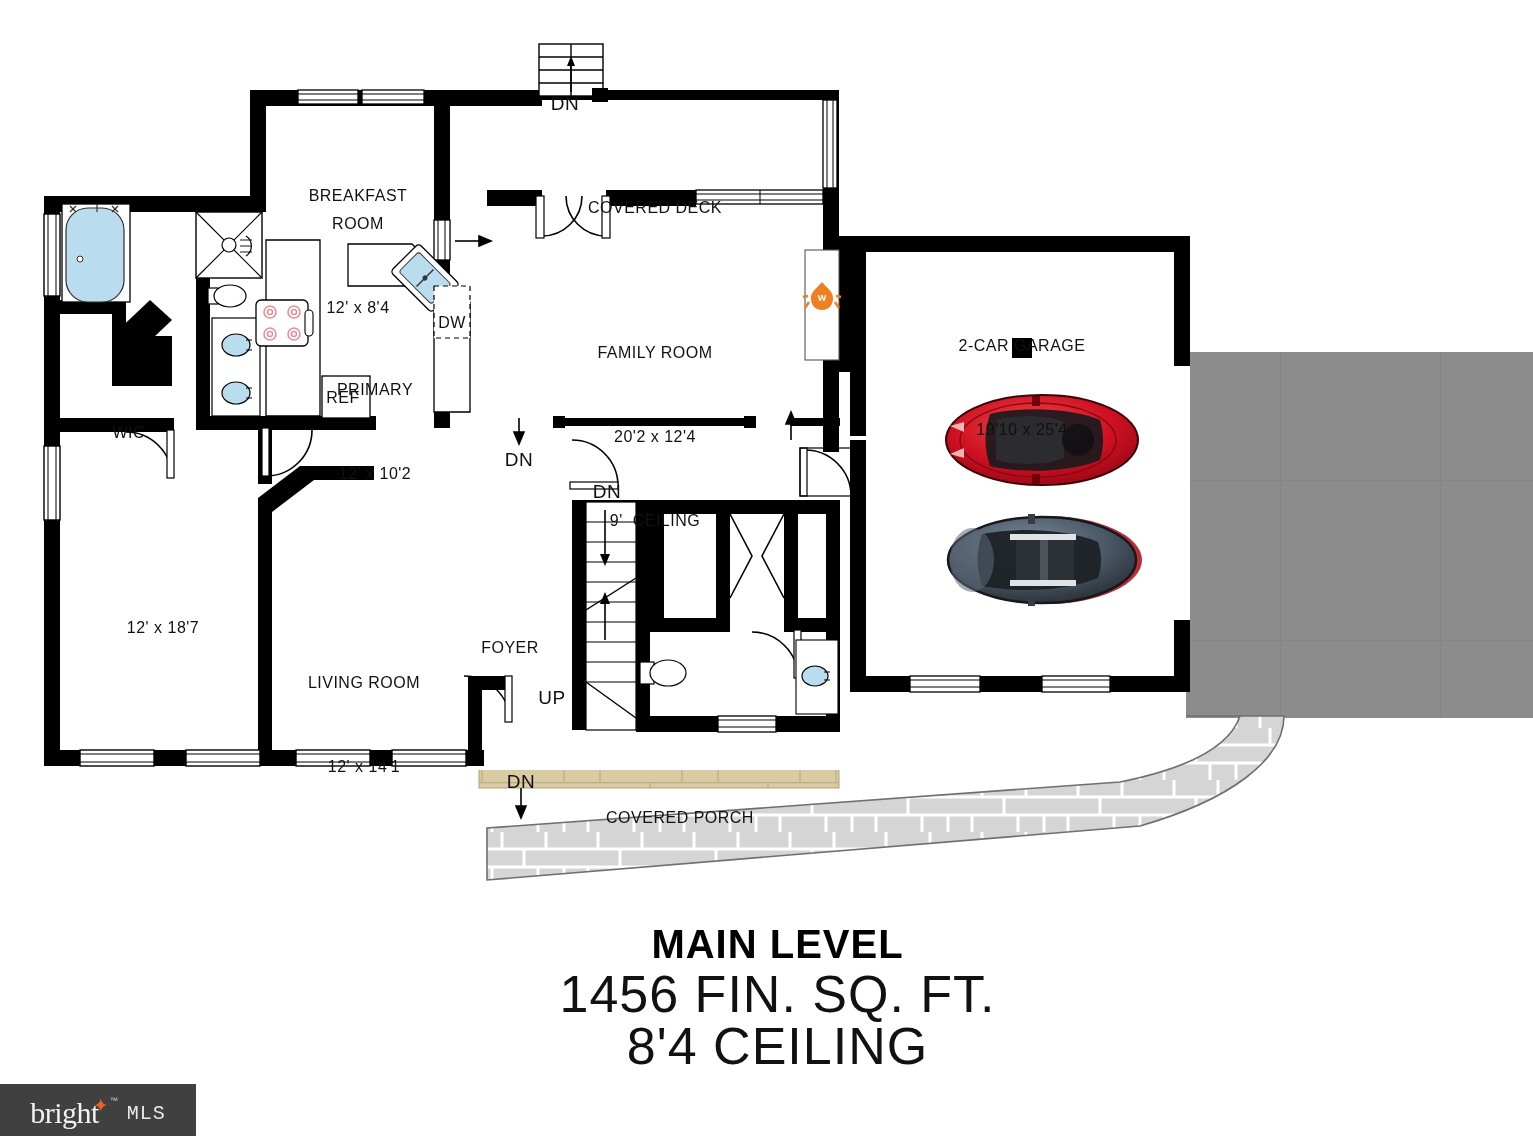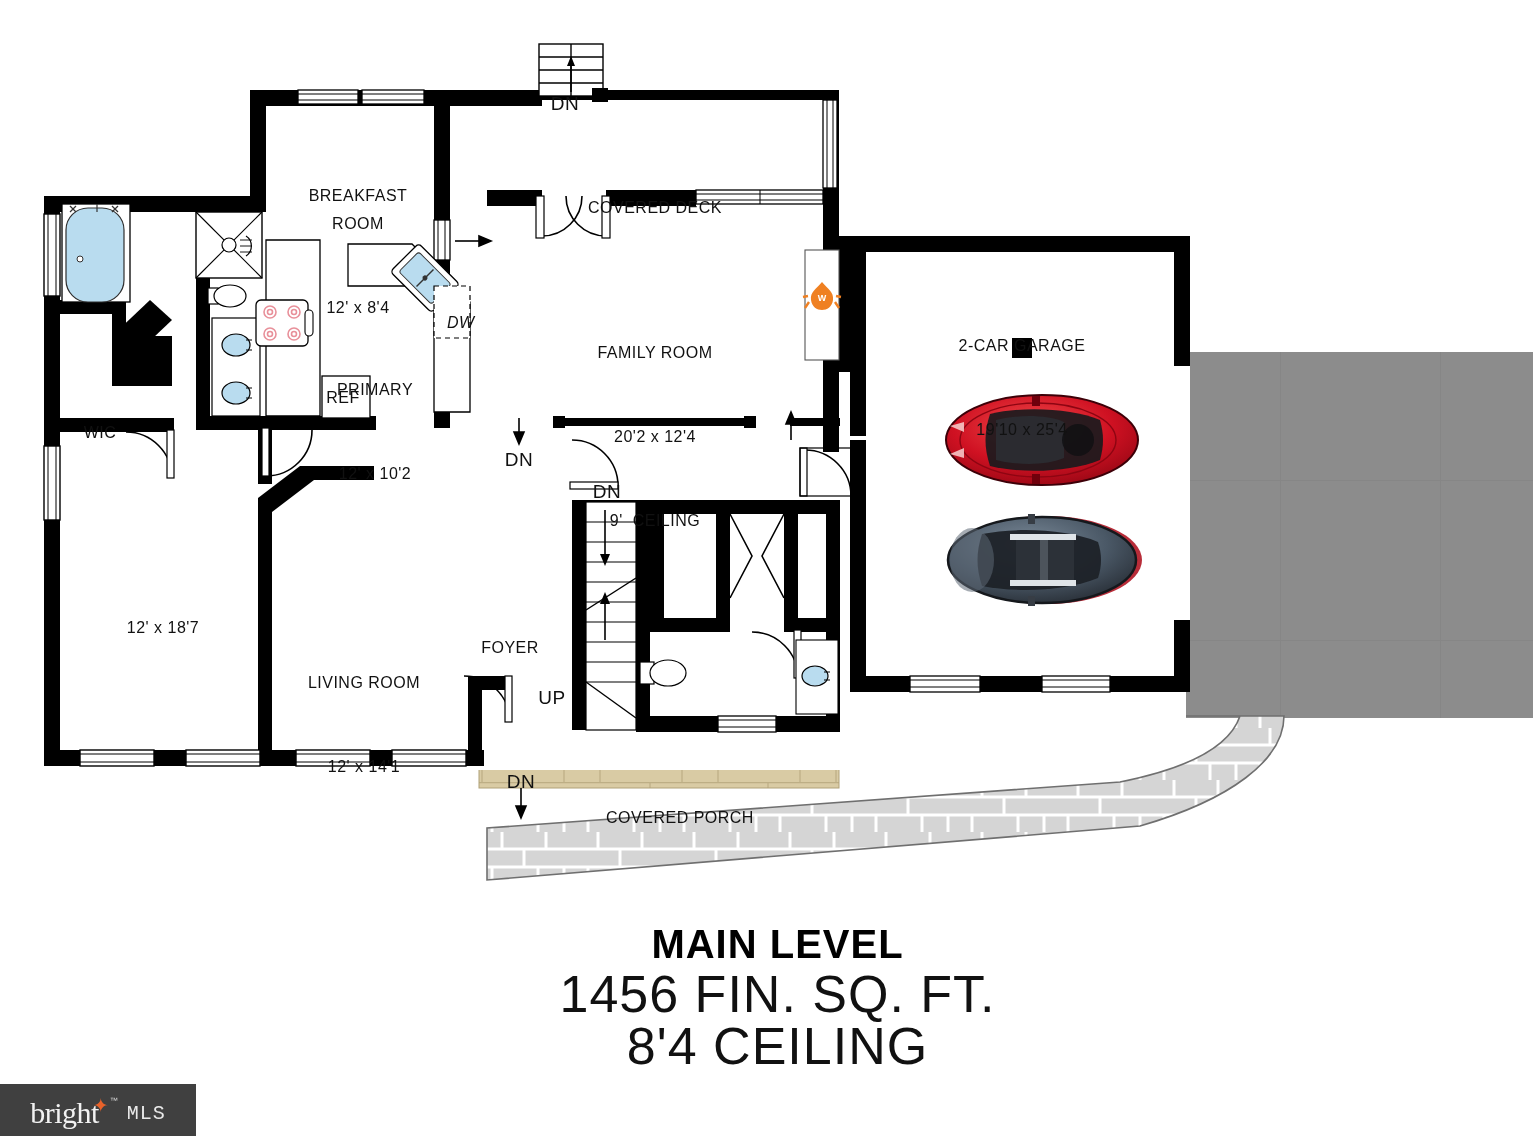--- a/index.html
+++ b/index.html
@@ -500,21 +500,21 @@
 
   <div class="lbl room-label" style="left:550px;top:138px;width:210px;">
     <div>COVERED DECK</div>
   </div>
 
   <div class="lbl room-label" style="left:917px;top:276px;width:210px;">
     <div>2-CAR GARAGE</div>
     <div>19'10 x 25'4</div>
   </div>
 
-  <div class="lbl room-label" style="left:55px;top:363px;width:90px;">
+  <div class="lbl room-label" style="left:55px;top:363px;width:90px;text-align:right;">
     <div>WIC</div>
   </div>
 
   <div class="lbl room-label" style="left:88px;top:558px;width:150px;">
     <div>12' x 18'7</div>
   </div>
 
   <div class="lbl room-label" style="left:274px;top:613px;width:180px;">
     <div>LIVING ROOM</div>
     <div>12' x 14'1</div>
@@ -532,21 +532,21 @@
 
 <div>
   <div class="lbl small-label" style="left:540px;top:92px;width:50px;">DN</div>
   <div class="lbl small-label" style="left:494px;top:448px;width:50px;">DN</div>
   <div class="lbl small-label" style="left:582px;top:480px;width:50px;">DN</div>
   <div class="lbl small-label" style="left:527px;top:686px;width:50px;">UP</div>
   <div class="lbl small-label" style="left:496px;top:770px;width:50px;">DN</div>
 </div>
 
 <div>
-  <div class="lbl tiny-label" style="left:447px;top:313px;width:14px;font-style:italic;">DW</div>
+  <div class="lbl tiny-label" style="left:435px;top:313px;width:34px;">DW</div>
   <div class="lbl tiny-label" style="left:323px;top:388px;width:40px;">REF</div>
 </div>
 
 <div class="title-block">
   <div class="t1">MAIN LEVEL</div>
   <div class="t2">1456 FIN. SQ. FT.</div>
   <div class="t2">8'4 CEILING</div>
 </div>
 
 <div class="mls">

